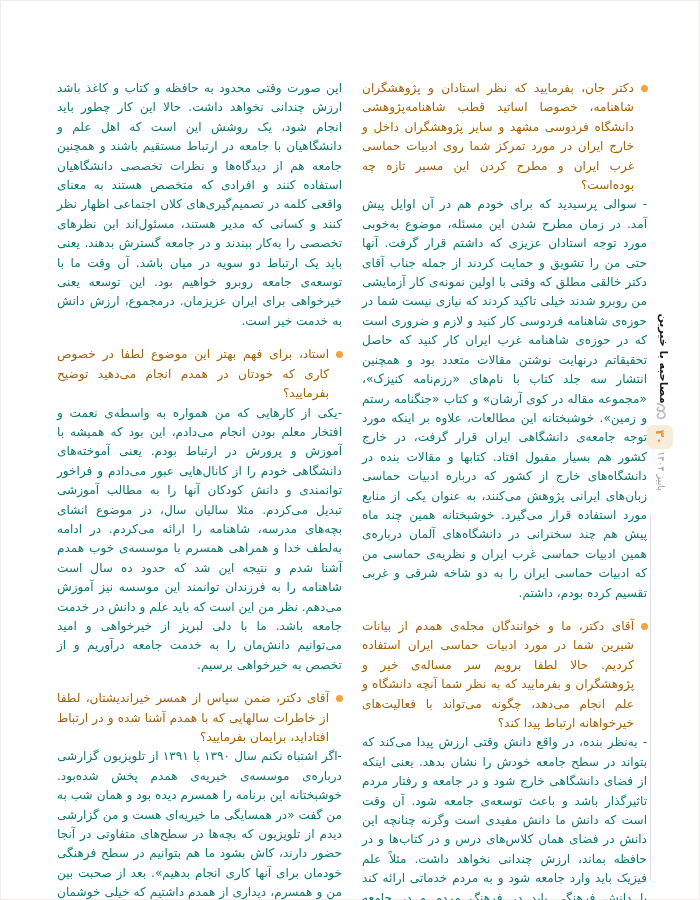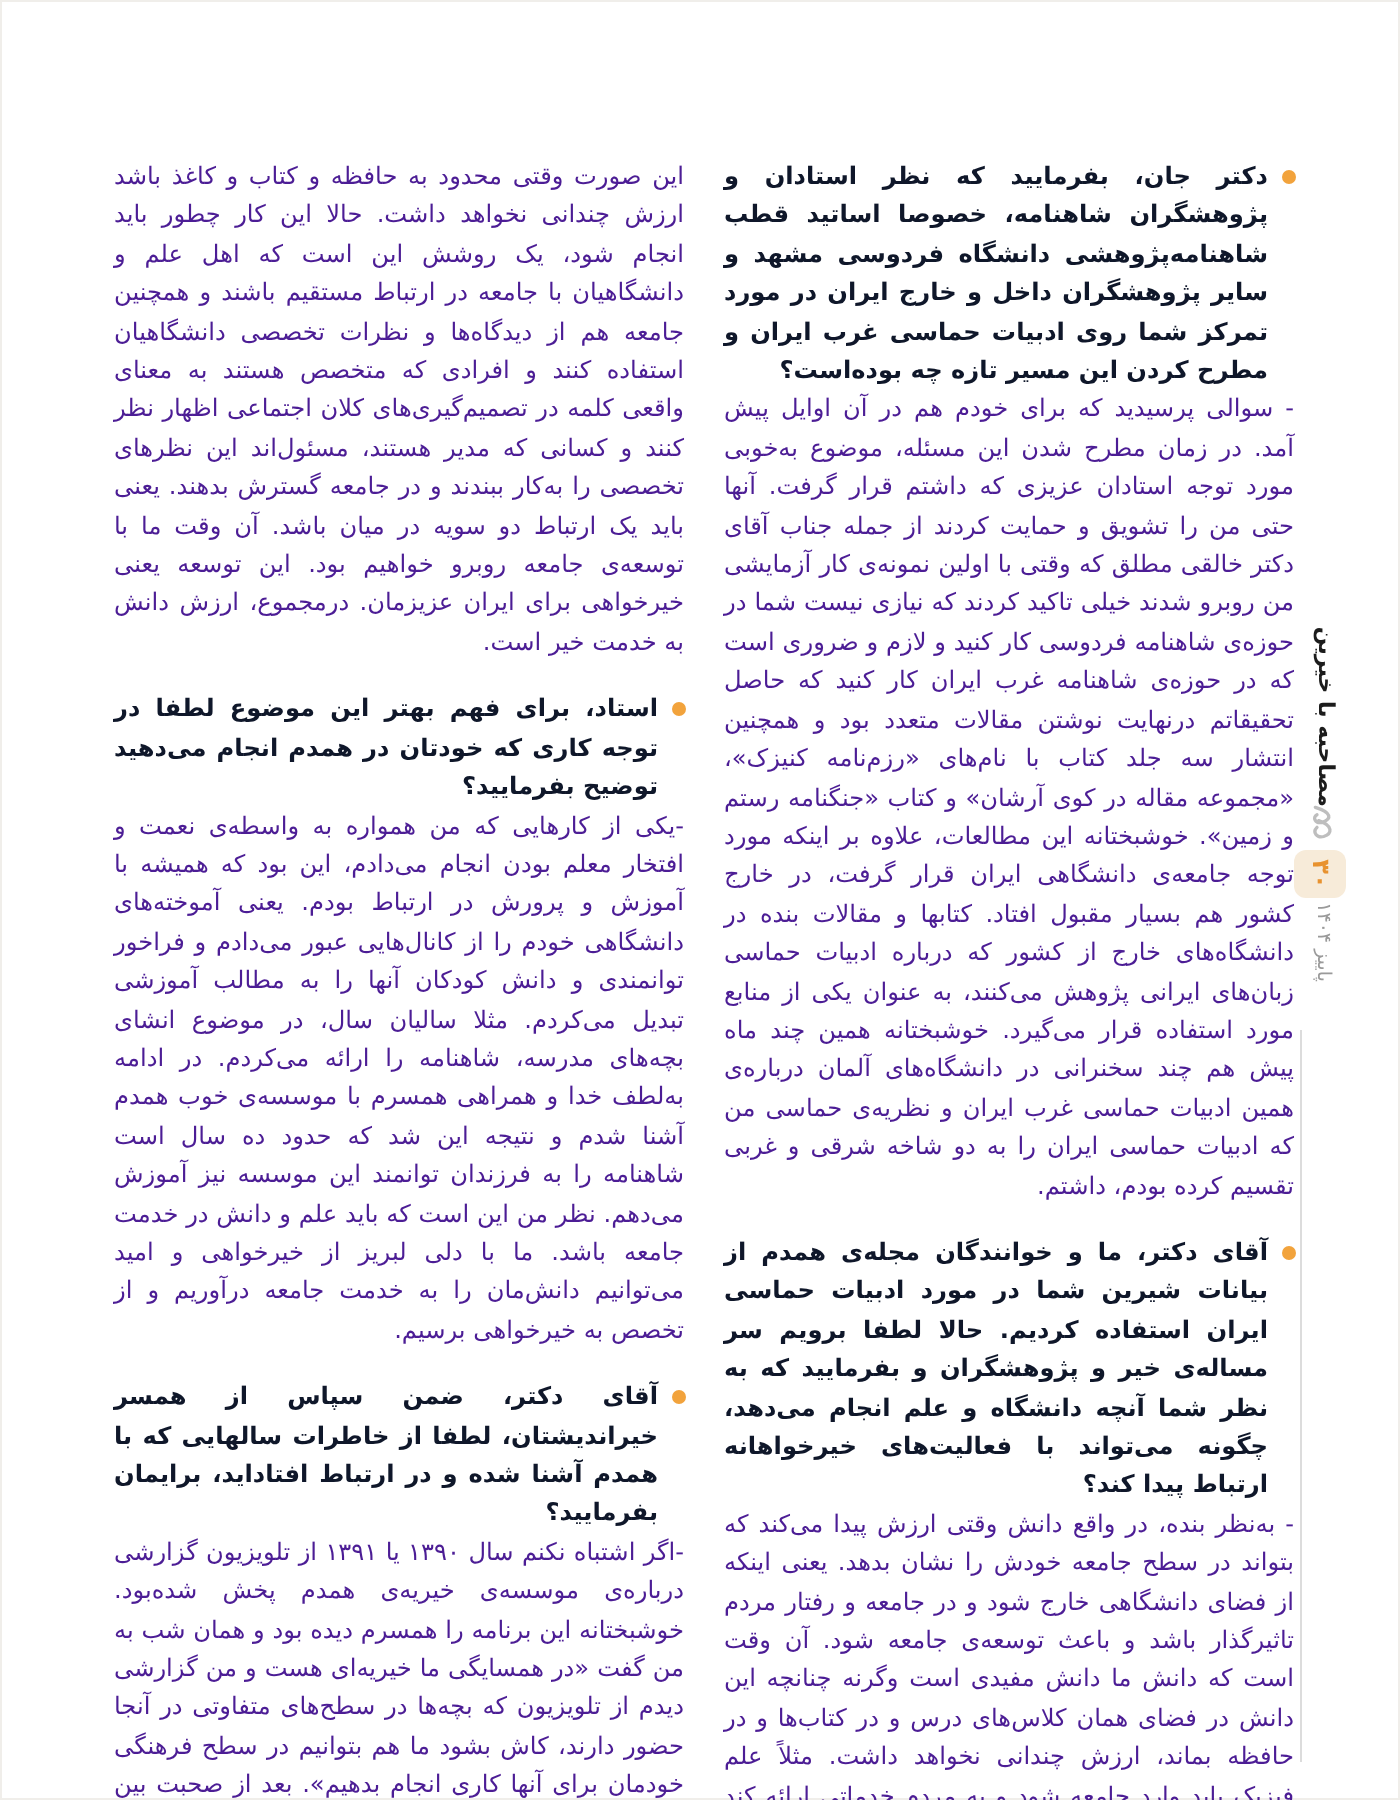--- a/index.html
+++ b/index.html
@@ -20,25 +20,25 @@
     position:absolute;top:78px;right:52px;left:57px;
     display:flex;gap:20px;direction:rtl;
   }
   .col{
     width:285px;flex:0 0 285px;
     font-size:12.1px;line-height:19.4px;
     text-align:justify;text-justify:inter-word;
     direction:rtl;
   }
   .col p{margin:0;}
-  .answer{color:#4c1d95;}
+  .answer{color:#0f766e;}
   .question{
     position:relative;
     padding-right:13px;
-    font-weight:bold;color:#0f172a;
+    font-weight:normal;color:#a16207;
     margin-top:14px;
   }
   .question.first{margin-top:0;}
   .bullet{
     position:absolute;right:-1px;top:6px;
     width:7px;height:7px;border-radius:50%;
     background:#F2A33C; 
   }
   
   .side-tab{
@@ -88,21 +88,21 @@
         <span class="bullet"></span>
         <p>آقای دکتر، ما و خوانندگان مجله‌ی همدم از بیانات شیرین شما در مورد ادبیات حماسی ایران استفاده کردیم. حالا لطفا برویم سر مساله‌ی خیر و پژوهشگران و بفرمایید که به نظر شما آنچه دانشگاه و علم انجام می‌دهد، چگونه می‌تواند با فعالیت‌های خیرخواهانه ارتباط پیدا کند؟</p>
       </div>
       <p class="answer">- به‌نظر بنده، در واقع دانش وقتی ارزش پیدا می‌کند که بتواند در سطح جامعه خودش را نشان بدهد. یعنی اینکه از فضای دانشگاهی خارج شود و در جامعه و رفتار مردم تاثیرگذار باشد و باعث توسعه‌ی جامعه شود. آن وقت است که دانش ما دانش مفیدی است وگرنه چنانچه این دانش در فضای همان کلاس‌های درس و در کتاب‌ها و در حافظه بماند، ارزش چندانی نخواهد داشت. مثلاً علم فیزیک باید وارد جامعه شود و به مردم خدماتی ارائه کند یا دانش فرهنگی باید در فرهنگ مردم و در جامعه تاثیرگذار باشد. به‌بیان دیگر، دانش هنگامی که جامعه را به کمال برساند یا به کمال نزدیک کند آن وقت یک دانش مفید است و خیرخواهانه بودنش آشکار می‌شود. در غیر</p>
     </div>
 
     <div class="col">
       <p class="answer">این صورت وقتی محدود به حافظه و کتاب و کاغذ باشد ارزش چندانی نخواهد داشت. حالا این کار چطور باید انجام شود، یک روشش این است که اهل علم و دانشگاهیان با جامعه در ارتباط مستقیم باشند و همچنین جامعه هم از دیدگاه‌ها و نظرات تخصصی دانشگاهیان استفاده کنند و افرادی که متخصص هستند به معنای واقعی کلمه در تصمیم‌گیری‌های کلان اجتماعی اظهار نظر کنند و کسانی که مدیر هستند، مسئول‌اند این نظرهای تخصصی را به‌کار ببندند و در جامعه گسترش بدهند. یعنی باید یک ارتباط دو سویه در میان باشد. آن وقت ما با توسعه‌ی جامعه روبرو خواهیم بود. این توسعه یعنی خیرخواهی برای ایران عزیزمان. درمجموع، ارزش دانش به خدمت خیر است.</p>
       <div class="question">
         <span class="bullet"></span>
-        <p>استاد، برای فهم بهتر این موضوع لطفا در توجه کاری که خودتان در همدم انجام می‌دهید توضیح بفرمایید؟</p>
+        <p>استاد، برای فهم بهتر این موضوع لطفا در خصوص کاری که خودتان در همدم انجام می‌دهید توضیح بفرمایید؟</p>
       </div>
       <p class="answer">-یکی از کارهایی که من همواره به واسطه‌ی نعمت و افتخار معلم بودن انجام می‌دادم، این بود که همیشه با آموزش و پرورش در ارتباط بودم. یعنی آموخته‌های دانشگاهی خودم را از کانال‌هایی عبور می‌دادم و فراخور توانمندی و دانش کودکان آنها را به مطالب آموزشی تبدیل می‌کردم. مثلا سالیان سال، در موضوع انشای بچه‌های مدرسه، شاهنامه را ارائه می‌کردم. در ادامه به‌لطف خدا و همراهی همسرم با موسسه‌ی خوب همدم آشنا شدم و نتیجه این شد که حدود ده سال است شاهنامه را به فرزندان توانمند این موسسه نیز آموزش می‌دهم. نظر من این است که باید علم و دانش در خدمت جامعه باشد. ما با دلی لبریز از خیرخواهی و امید می‌توانیم دانش‌مان را به خدمت جامعه درآوریم و از تخصص به خیرخواهی برسیم.</p>
       <div class="question">
         <span class="bullet"></span>
         <p>آقای دکتر، ضمن سپاس از همسر خیراندیشتان، لطفا از خاطرات سالهایی که با همدم آشنا شده و در ارتباط افتاد‌اید، برایمان بفرمایید؟</p>
       </div>
       <p class="answer">-اگر اشتباه نکنم سال ۱۳۹۰ یا ۱۳۹۱ از تلویزیون گزارشی درباره‌ی موسسه‌ی خیریه‌ی همدم پخش شده‌بود. خوشبختانه این برنامه را همسرم دیده بود و همان شب به من گفت «در همسایگی ما خیریه‌ای هست و من گزارشی دیدم از تلویزیون که بچه‌ها در سطح‌های متفاوتی در آنجا حضور دارند، کاش بشود ما هم بتوانیم در سطح فرهنگی خودمان برای آنها کاری انجام بدهیم». بعد از صحبت بین من و همسرم، دیداری از همدم داشتیم که خیلی خوشمان آمد و قرار شد در اینجا برای بچه‌ها شاهنامه‌خوانی کنیم. در مدت ۱۰،۱۲ سالی که بنده در</p>
     </div>
 
   </div>

